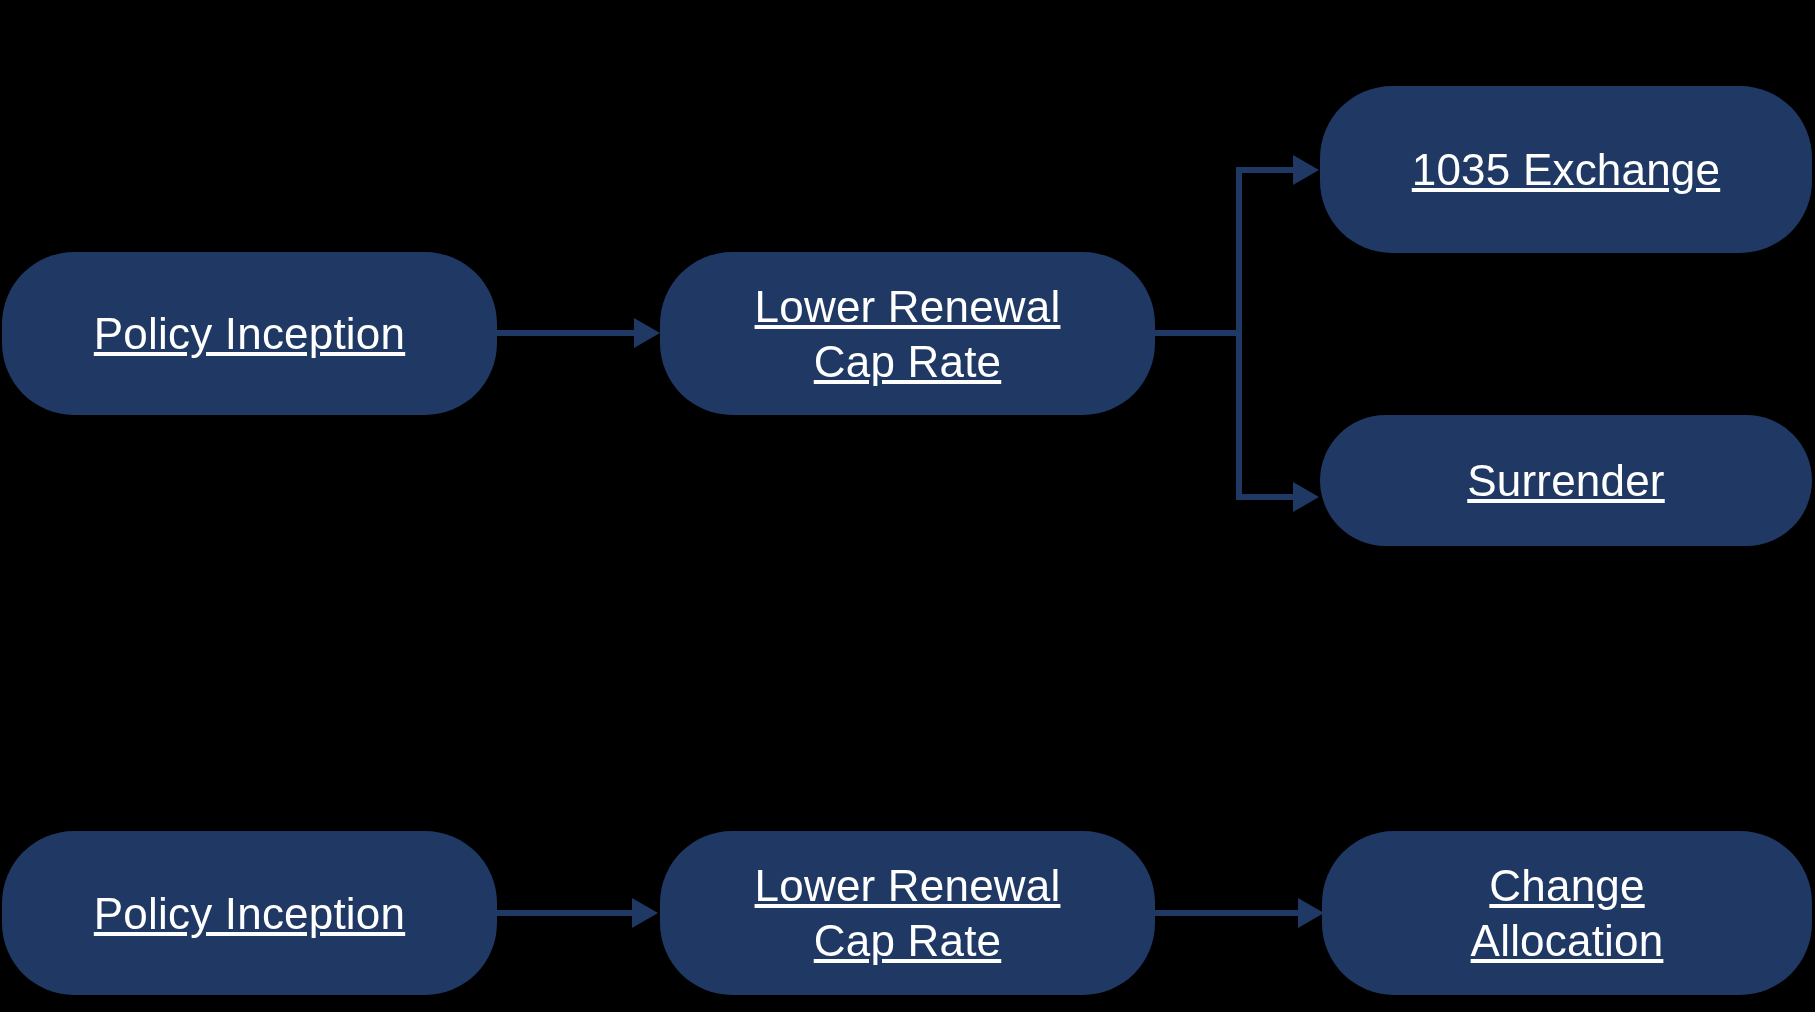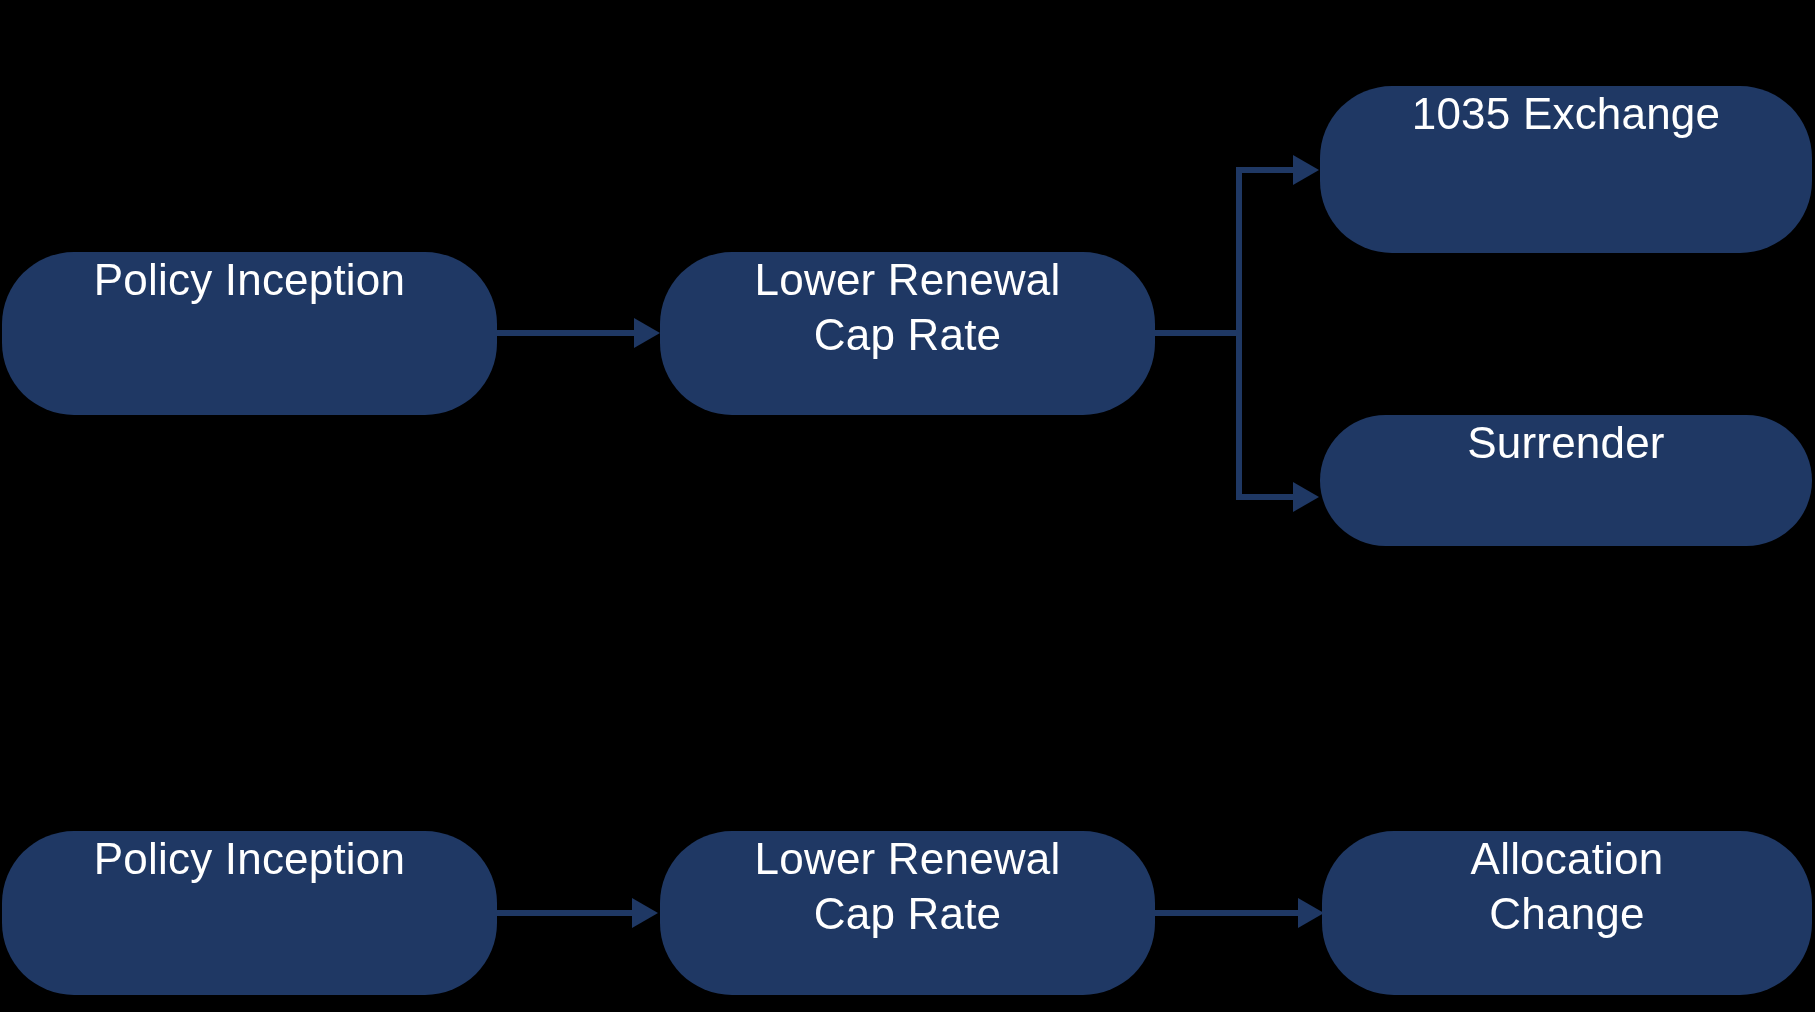--- a/index.html
+++ b/index.html
@@ -16,25 +16,26 @@
     font-family: "Liberation Sans", sans-serif;
   }
   .node {
     position: absolute;
     background: var(--node-fill, #1F3864);
     color: var(--node-text, #FFFFFF);
     border-radius: 72px;
     display: flex;
     flex-direction: column;
     align-items: center;
-    justify-content: flex-start;
+    justify-content: center;
     text-align: center;
     font-size: 44px;
     line-height: 55px;
     letter-spacing: 0.2px;
+    text-decoration: underline;
   }
   .hline {
     position: absolute;
     height: 6px;
     background: var(--connector, #1F3864);
   }
   .vline {
     position: absolute;
     width: 6px;
     background: var(--connector, #1F3864);
@@ -114,17 +115,17 @@
 
   <div class="node" id="node-bottom-lower">
     <span>Lower Renewal</span>
     <span>Cap Rate</span>
   </div>
 
   <div class="hline" id="conn-bottom-2"></div>
   <div class="arrowhead" id="arrow-bottom-2"></div>
 
   <div class="node" id="node-change-alloc">
+    <span>Change</span>
     <span>Allocation</span>
-    <span>Change</span>
   </div>
 
 </div>
 
 </body></html>

